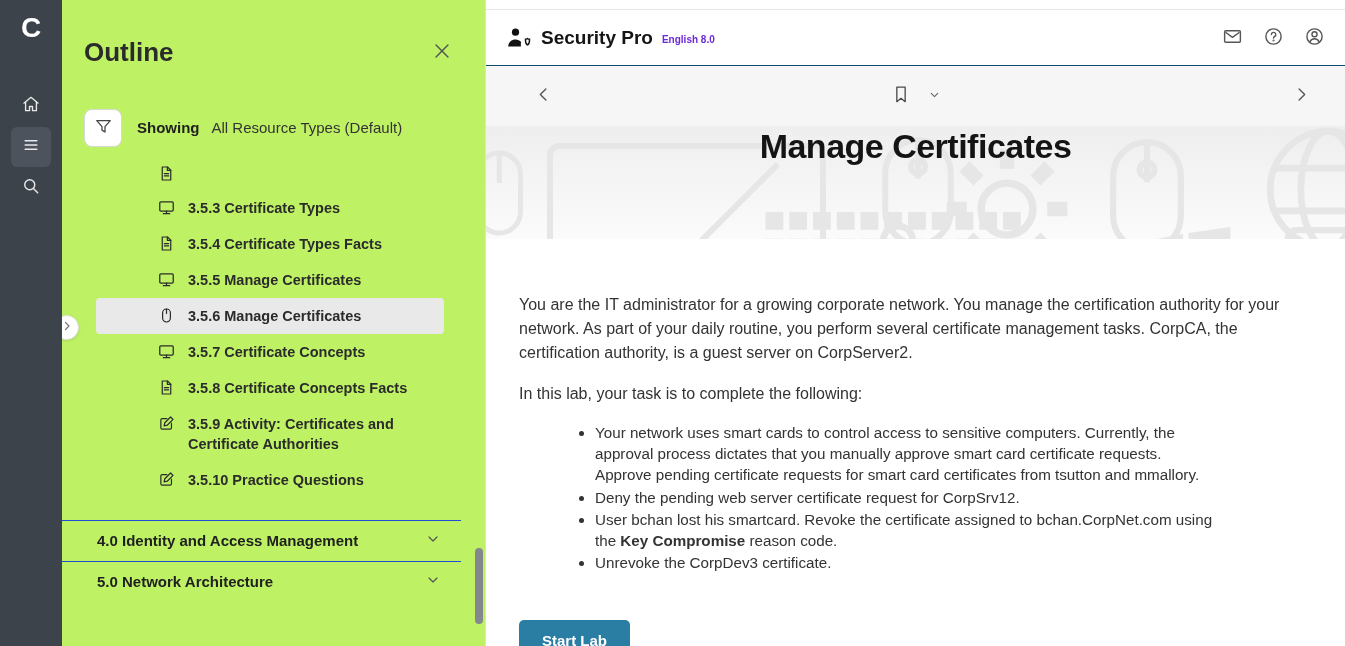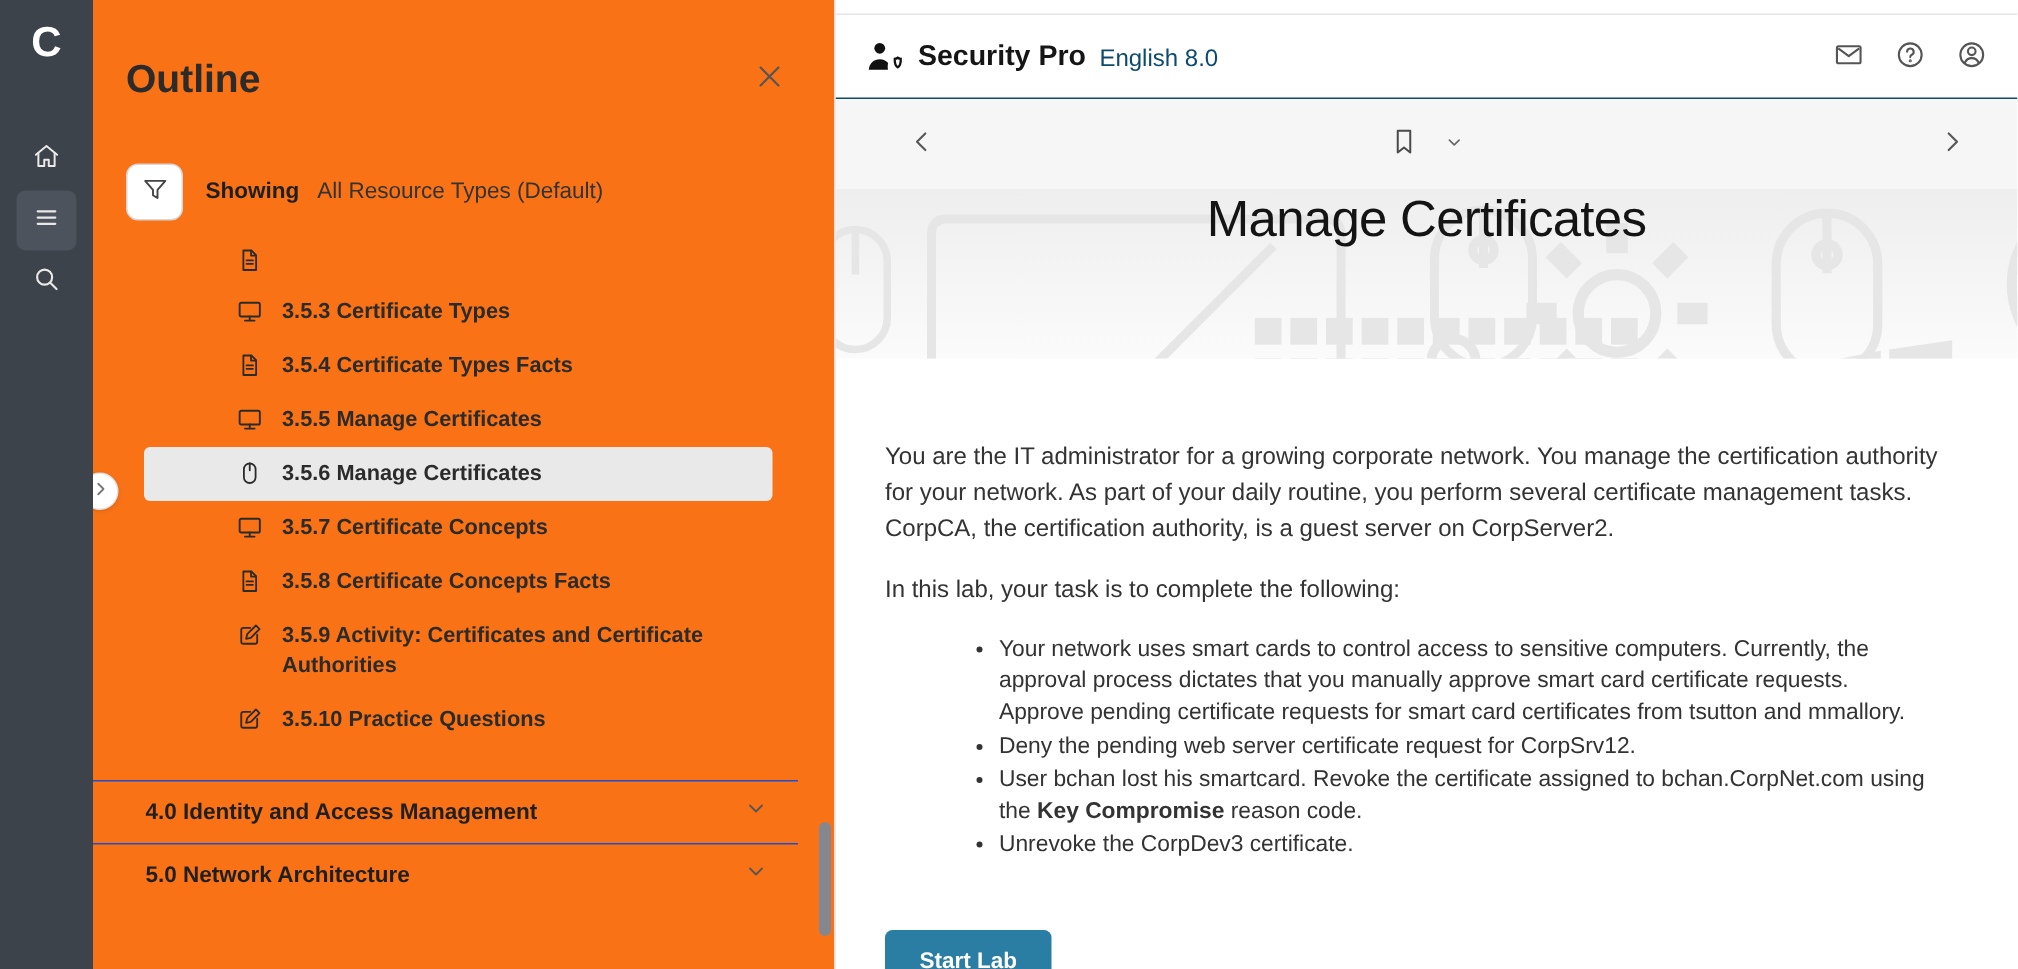--- a/index.html
+++ b/index.html
@@ -14,21 +14,21 @@
   
   .rail { width:62px; flex:none; background:#3d434b; position:relative; }
   .rail-logo { text-align:center; margin-top:12px; font-size:28px; font-weight:bold; color:#fff; }
   .rail-nav { margin-top:42px; display:flex; flex-direction:column; align-items:center; }
   .rail-btn { width:40px; height:40px; display:flex; align-items:center; justify-content:center;
               color:#e9e9e9; border-radius:6px; margin:0 0 1px; cursor:pointer; }
   .rail-btn.active { background:#4d535c; }
   .rail-btn svg { width:20px; height:20px; }
 
   
-  .outline { width:495px; flex:none; background:#f97316; border-right:1px solid #e0e0e0;
+  .outline { width:424px; flex:none; background:#bef264; border-right:1px solid #e0e0e0;
              position:relative; overflow:hidden; }
   .outline-header { display:flex; justify-content:space-between; align-items:center;
                     padding:20px 32px 0 22px; }
   .outline-title { font-size:26px; font-weight:bold; color:#2b2b2b; }
   .icon-btn { background:none; border:none; padding:0; color:#555; cursor:pointer;
               display:flex; align-items:center; justify-content:center; }
   .filter-row { display:flex; align-items:center; margin:23px 0 4px 22px; }
   .filter-btn { width:38px; height:38px; border:1px solid #d7d7d7; border-radius:8px;
                 background:#fff; display:flex; align-items:center; justify-content:center;
                 color:#444; cursor:pointer; }
@@ -60,37 +60,37 @@
   .collapse-btn svg { width:12px; height:12px; }
 
   
   .main { flex:1; background:#fff; position:relative; overflow:hidden; }
   .top-strip { height:9px; background:#fff; }
   .main-header { height:57px; border-top:1px solid #e5e5e5; border-bottom:1px solid #0c4a6e;
                  display:flex; align-items:center; padding:0 20px; background:#fff; }
   .brand { display:flex; align-items:center; }
   .brand-icon { width:26px; height:24px; color:#111; }
   .brand-title { font-size:19px; font-weight:bold; color:#151515; margin-left:9px; }
-  .brand-edition { font-size:16px; font-weight:normal; color:#0c4a6e; margin-left:9px; margin-top:4px; }
+  .brand-edition { font-size:10px; font-weight:bold; color:#6d28d9; margin-left:9px; margin-top:4px; }
   .header-icons { margin-left:auto; display:flex; align-items:center; gap:20px; color:#6b6b6b; }
   .header-icons .icon-btn svg { width:21px; height:21px; }
 
   .toolbar { height:60px; background:#f6f6f6; position:relative; }
   .tb-btn { position:absolute; top:50%; transform:translateY(-50%); color:#585858; }
   .tb-btn svg { width:19px; height:19px; }
   .tb-prev { left:48px; }
   .tb-next { right:34px; }
   .tb-center { position:absolute; left:50%; top:50%; transform:translate(-50%,-50%);
                display:flex; align-items:center; gap:17px; }
   .tb-center .bookmark svg { width:20px; height:22px; color:#4a4a4a; }
   .tb-center .bm-caret svg { width:13px; height:13px; color:#666; }
 
   .banner { height:113px; background:linear-gradient(#eeeeee,#fbfbfb); position:relative; overflow:hidden; }
   .banner-title { position:relative; z-index:2; margin:0; text-align:center; padding-top:1px;
-                  font-size:34px; letter-spacing:-0.5px; font-weight:normal; color:#141414; }
+                  font-size:34px; letter-spacing:-0.5px; font-weight:bold; color:#141414; }
   .wm { position:absolute; color:#e6e6e6; z-index:1; }
   .wm svg { display:block; }
 
   .content { padding:0 44px 0 33px; }
   .intro { margin:54px 0 0; font-size:16px; line-height:24px; color:#333; max-width:790px; }
   .task-intro { margin:17px 0 0; font-size:16px; line-height:24px; color:#333; }
   .task-list { margin:16px 0 0; padding-left:76px; max-width:700px; list-style:disc outside;
                font-size:15.2px; line-height:21.2px; color:#333; }
   .task-list li { margin:0 0 1px; }
   .start-btn { margin-top:46px; background:#2a7ea4; color:#fff; border:none; border-radius:5px;

